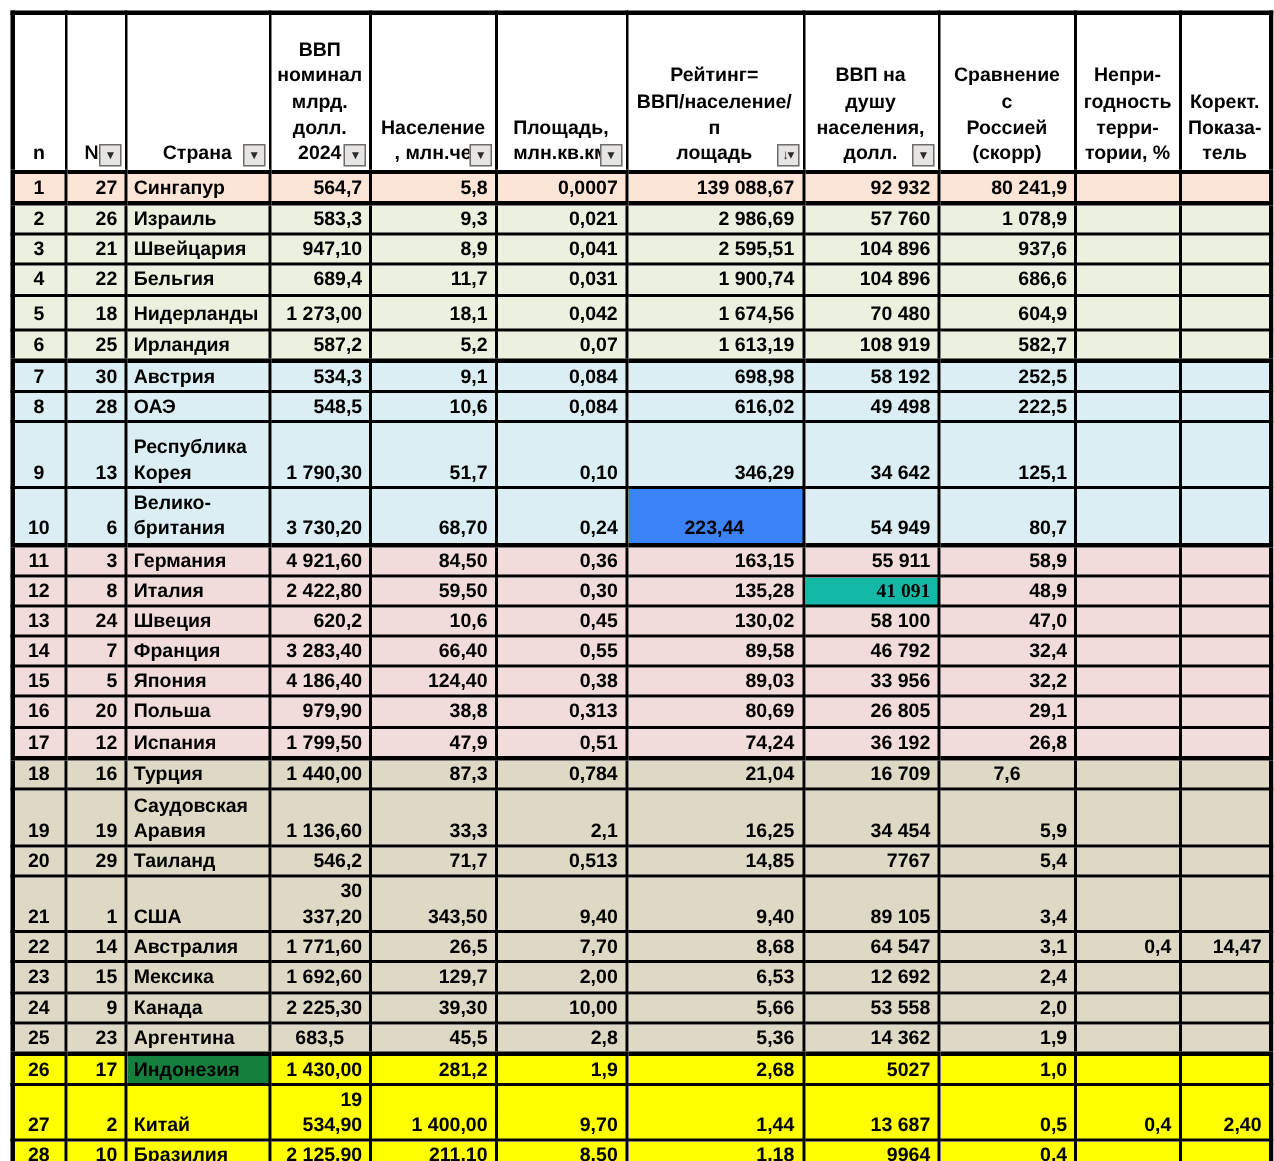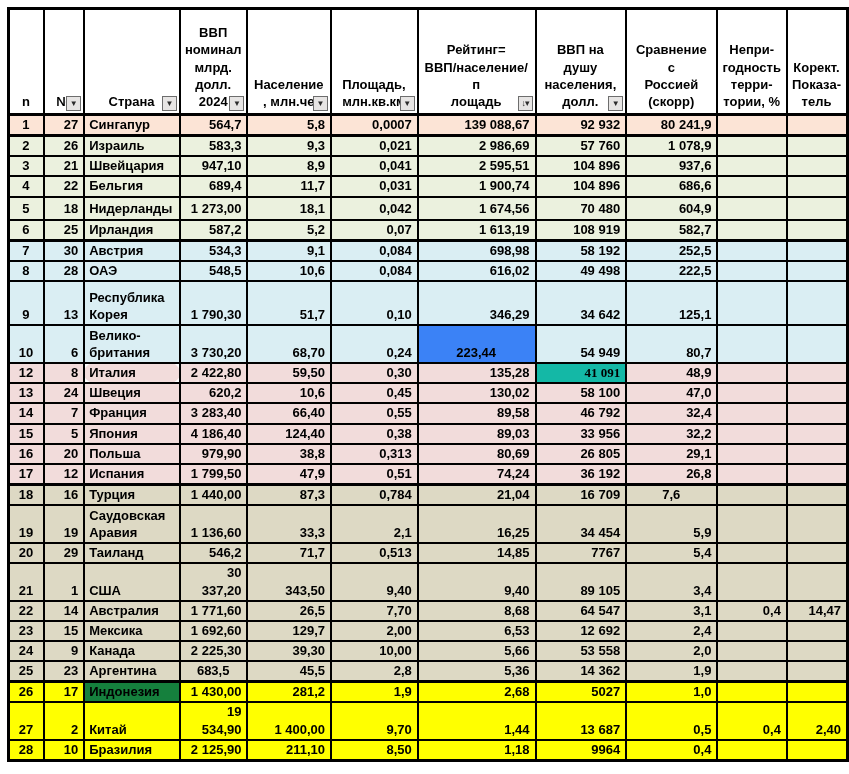--- a/index.html
+++ b/index.html
@@ -210,24 +210,37 @@
 британия</td>
           <td class="al-r" style="background: rgb(218, 238, 243);">3 730,20</td>
           <td class="al-r" style="background: rgb(218, 238, 243);">68,70</td>
           <td class="al-r" style="background: rgb(218, 238, 243);">0,24</td>
           <td class="al-r" style="background: #3b82f6; text-align: center;">223,44</td>
           <td class="al-r" style="background: rgb(218, 238, 243);">54 949</td>
           <td class="al-r" style="background: rgb(218, 238, 243);">80,7</td>
           <td class="al-r" style="background: rgb(218, 238, 243);"></td>
           <td class="al-r" style="background: rgb(218, 238, 243);"></td>
         </tr>
+        <tr class="sec-top" style="height: 20px;">
+          <td class="al-c" style="background: rgb(242, 220, 219);">11</td>
+          <td class="al-r" style="background: rgb(242, 220, 219);">3</td>
+          <td class="al-l" style="background: rgb(242, 220, 219);">Германия</td>
+          <td class="al-r" style="background: rgb(242, 220, 219);">4 921,60</td>
+          <td class="al-r" style="background: rgb(242, 220, 219);">84,50</td>
+          <td class="al-r" style="background: rgb(242, 220, 219);">0,36</td>
+          <td class="al-r" style="background: rgb(242, 220, 219);">163,15</td>
+          <td class="al-r" style="background: rgb(242, 220, 219);">55 911</td>
+          <td class="al-r" style="background: rgb(242, 220, 219);">58,9</td>
+          <td class="al-r" style="background: rgb(242, 220, 219);"></td>
+          <td class="al-r" style="background: rgb(242, 220, 219);"></td>
+        </tr>
         <tr style="height: 20px;">
           <td class="al-c" style="background: rgb(242, 220, 219);">12</td>
           <td class="al-r" style="background: rgb(242, 220, 219);">8</td>
-          <td class="al-l" style="background: rgb(242, 220, 219); border-radius: 10px;">Италия</td>
+          <td class="al-l" style="background: rgb(242, 220, 219);">Италия</td>
           <td class="al-r" style="background: rgb(242, 220, 219);">2 422,80</td>
           <td class="al-r" style="background: rgb(242, 220, 219);">59,50</td>
           <td class="al-r" style="background: rgb(242, 220, 219);">0,30</td>
           <td class="al-r" style="background: rgb(242, 220, 219);">135,28</td>
           <td class="al-r" style="background: #14b8a6; font-family: Liberation Serif, serif;">41 091</td>
           <td class="al-r" style="background: rgb(242, 220, 219);">48,9</td>
           <td class="al-r" style="background: rgb(242, 220, 219);"></td>
           <td class="al-r" style="background: rgb(242, 220, 219);"></td>
         </tr>
         <tr style="height: 20px;">

